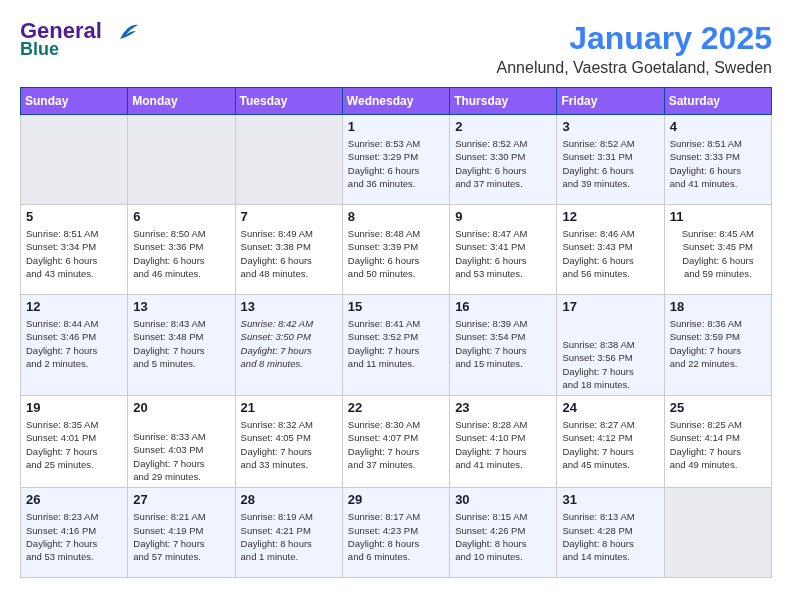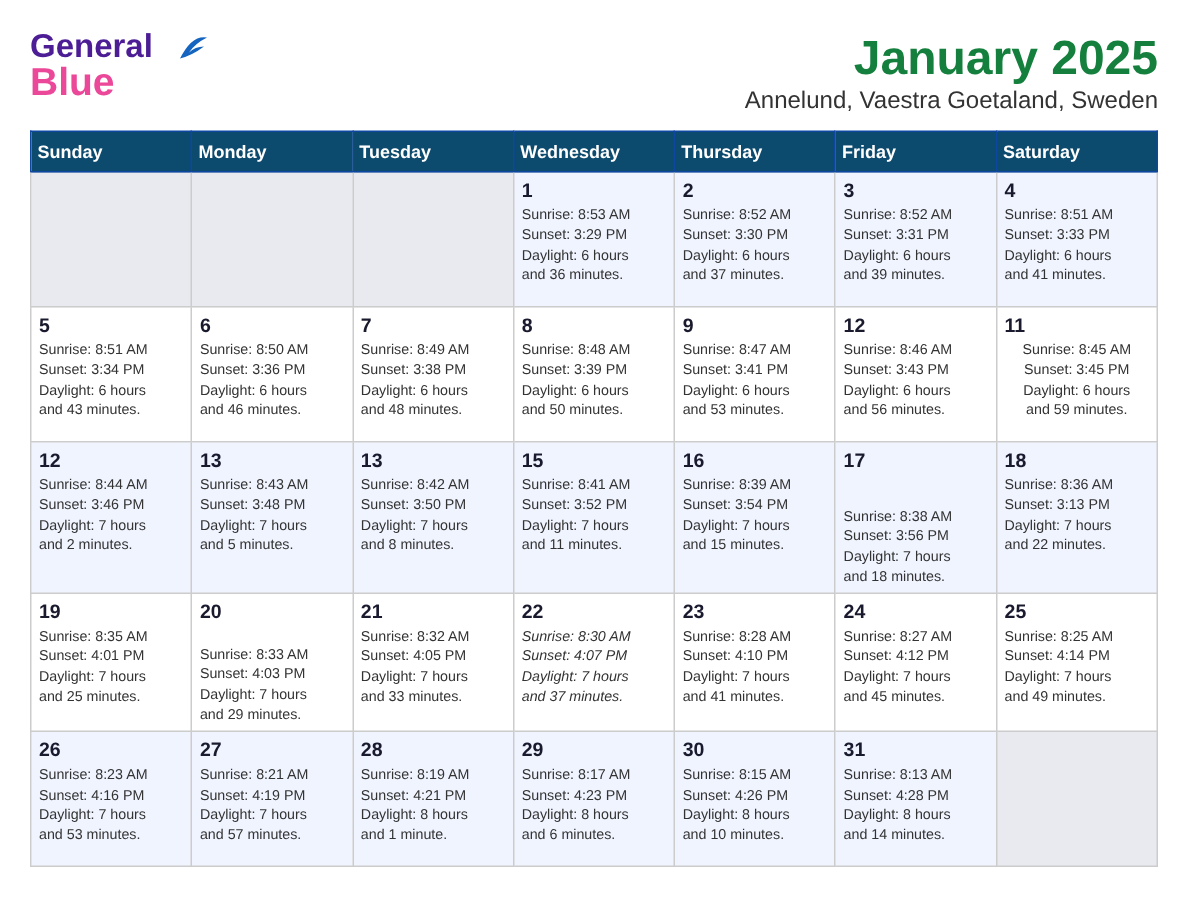--- a/index.html
+++ b/index.html
@@ -18,34 +18,34 @@
     }
     .logo {
       display: flex;
       flex-direction: column;
       align-items: flex-start;
     }
     .title-block { text-align: right; }
     .month-title {
       font-size: 32px;
       font-weight: bold;
-      color: #15803d;
+      color: #3b82f6;
     }
     .location {
       font-size: 16px;
       color: #333;
       margin-top: 2px;
     }
     table {
       width: 100%;
       border-collapse: collapse;
       table-layout: fixed;
     }
     th {
-      background: #0c4a6e;
+      background: #8b5cf6;
       color: #fff;
       font-size: 12px;
       font-weight: bold;
       padding: 6px 4px;
       text-align: left;
       border: 1px solid #0d47a1;
     }
     td {
       border: 1px solid #ccc;
       vertical-align: top;
@@ -72,21 +72,21 @@
 <div class="header">
   <div class="logo">
     <div style="display:flex;align-items:center;gap:0;">
       <div style="font-size:22px;font-weight:bold;line-height:1;">
         <span style="color:#4c1d95;">General</span>
         <svg style="display:inline-block;vertical-align:middle;margin-left:2px;" width="28" height="22" viewBox="0 0 28 22">
           <path d="M10 18 Q18 2 28 4 Q20 8 16 14 Q20 10 26 10 Q18 16 10 18Z" fill="#1565c0"></path>
         </svg>
       </div>
     </div>
-    <div style="font-size:26px;font-weight:bold;color:#ec4899;margin-top:-4px;">Blue</div>
+    <div style="font-size:18px;font-weight:bold;color:#0f766e;margin-top:-4px;">Blue</div>
   </div>
   <div class="title-block">
     <div class="month-title">January 2025</div>
     <div class="location">Annelund, Vaestra Goetaland, Sweden</div>
   </div>
 </div>
 
 <table>
   <thead>
     <tr>
@@ -194,21 +194,21 @@
         </td>
         <td>
           <div class="day-num">13</div>
           <div class="day-info" style="white-space: pre-line;">Sunrise: 8:43 AM
 Sunset: 3:48 PM
 Daylight: 7 hours
 and 5 minutes.</div>
         </td>
         <td>
           <div class="day-num">13</div>
-          <div class="day-info" style="white-space: pre-line;">Sunrise: 8:42 AM
+          <div class="day-info" style="white-space: pre-line; font-style: italic;">Sunrise: 8:42 AM
 Sunset: 3:50 PM
 Daylight: 7 hours
 and 8 minutes.</div>
         </td>
         <td>
           <div class="day-num">15</div>
           <div class="day-info" style="white-space: pre-line;">Sunrise: 8:41 AM
 Sunset: 3:52 PM
 Daylight: 7 hours
 and 11 minutes.</div>
@@ -223,21 +223,21 @@
         <td>
           <div class="day-num">17</div>
           <div class="day-info" style="white-space: pre-line; margin-top: 24px;">Sunrise: 8:38 AM
 Sunset: 3:56 PM
 Daylight: 7 hours
 and 18 minutes.</div>
         </td>
         <td>
           <div class="day-num">18</div>
           <div class="day-info" style="white-space: pre-line;">Sunrise: 8:36 AM
-Sunset: 3:13 PM
+Sunset: 3:59 PM
 Daylight: 7 hours
 and 22 minutes.</div>
         </td>
       </tr>
       <tr>
         <td>
           <div class="day-num">19</div>
           <div class="day-info" style="white-space: pre-line;">Sunrise: 8:35 AM
 Sunset: 4:01 PM
 Daylight: 7 hours
@@ -252,21 +252,21 @@
         </td>
         <td>
           <div class="day-num">21</div>
           <div class="day-info" style="white-space: pre-line;">Sunrise: 8:32 AM
 Sunset: 4:05 PM
 Daylight: 7 hours
 and 33 minutes.</div>
         </td>
         <td>
           <div class="day-num">22</div>
-          <div class="day-info" style="white-space: pre-line; font-style: italic;">Sunrise: 8:30 AM
+          <div class="day-info" style="white-space: pre-line;">Sunrise: 8:30 AM
 Sunset: 4:07 PM
 Daylight: 7 hours
 and 37 minutes.</div>
         </td>
         <td>
           <div class="day-num">23</div>
           <div class="day-info" style="white-space: pre-line;">Sunrise: 8:28 AM
 Sunset: 4:10 PM
 Daylight: 7 hours
 and 41 minutes.</div>

